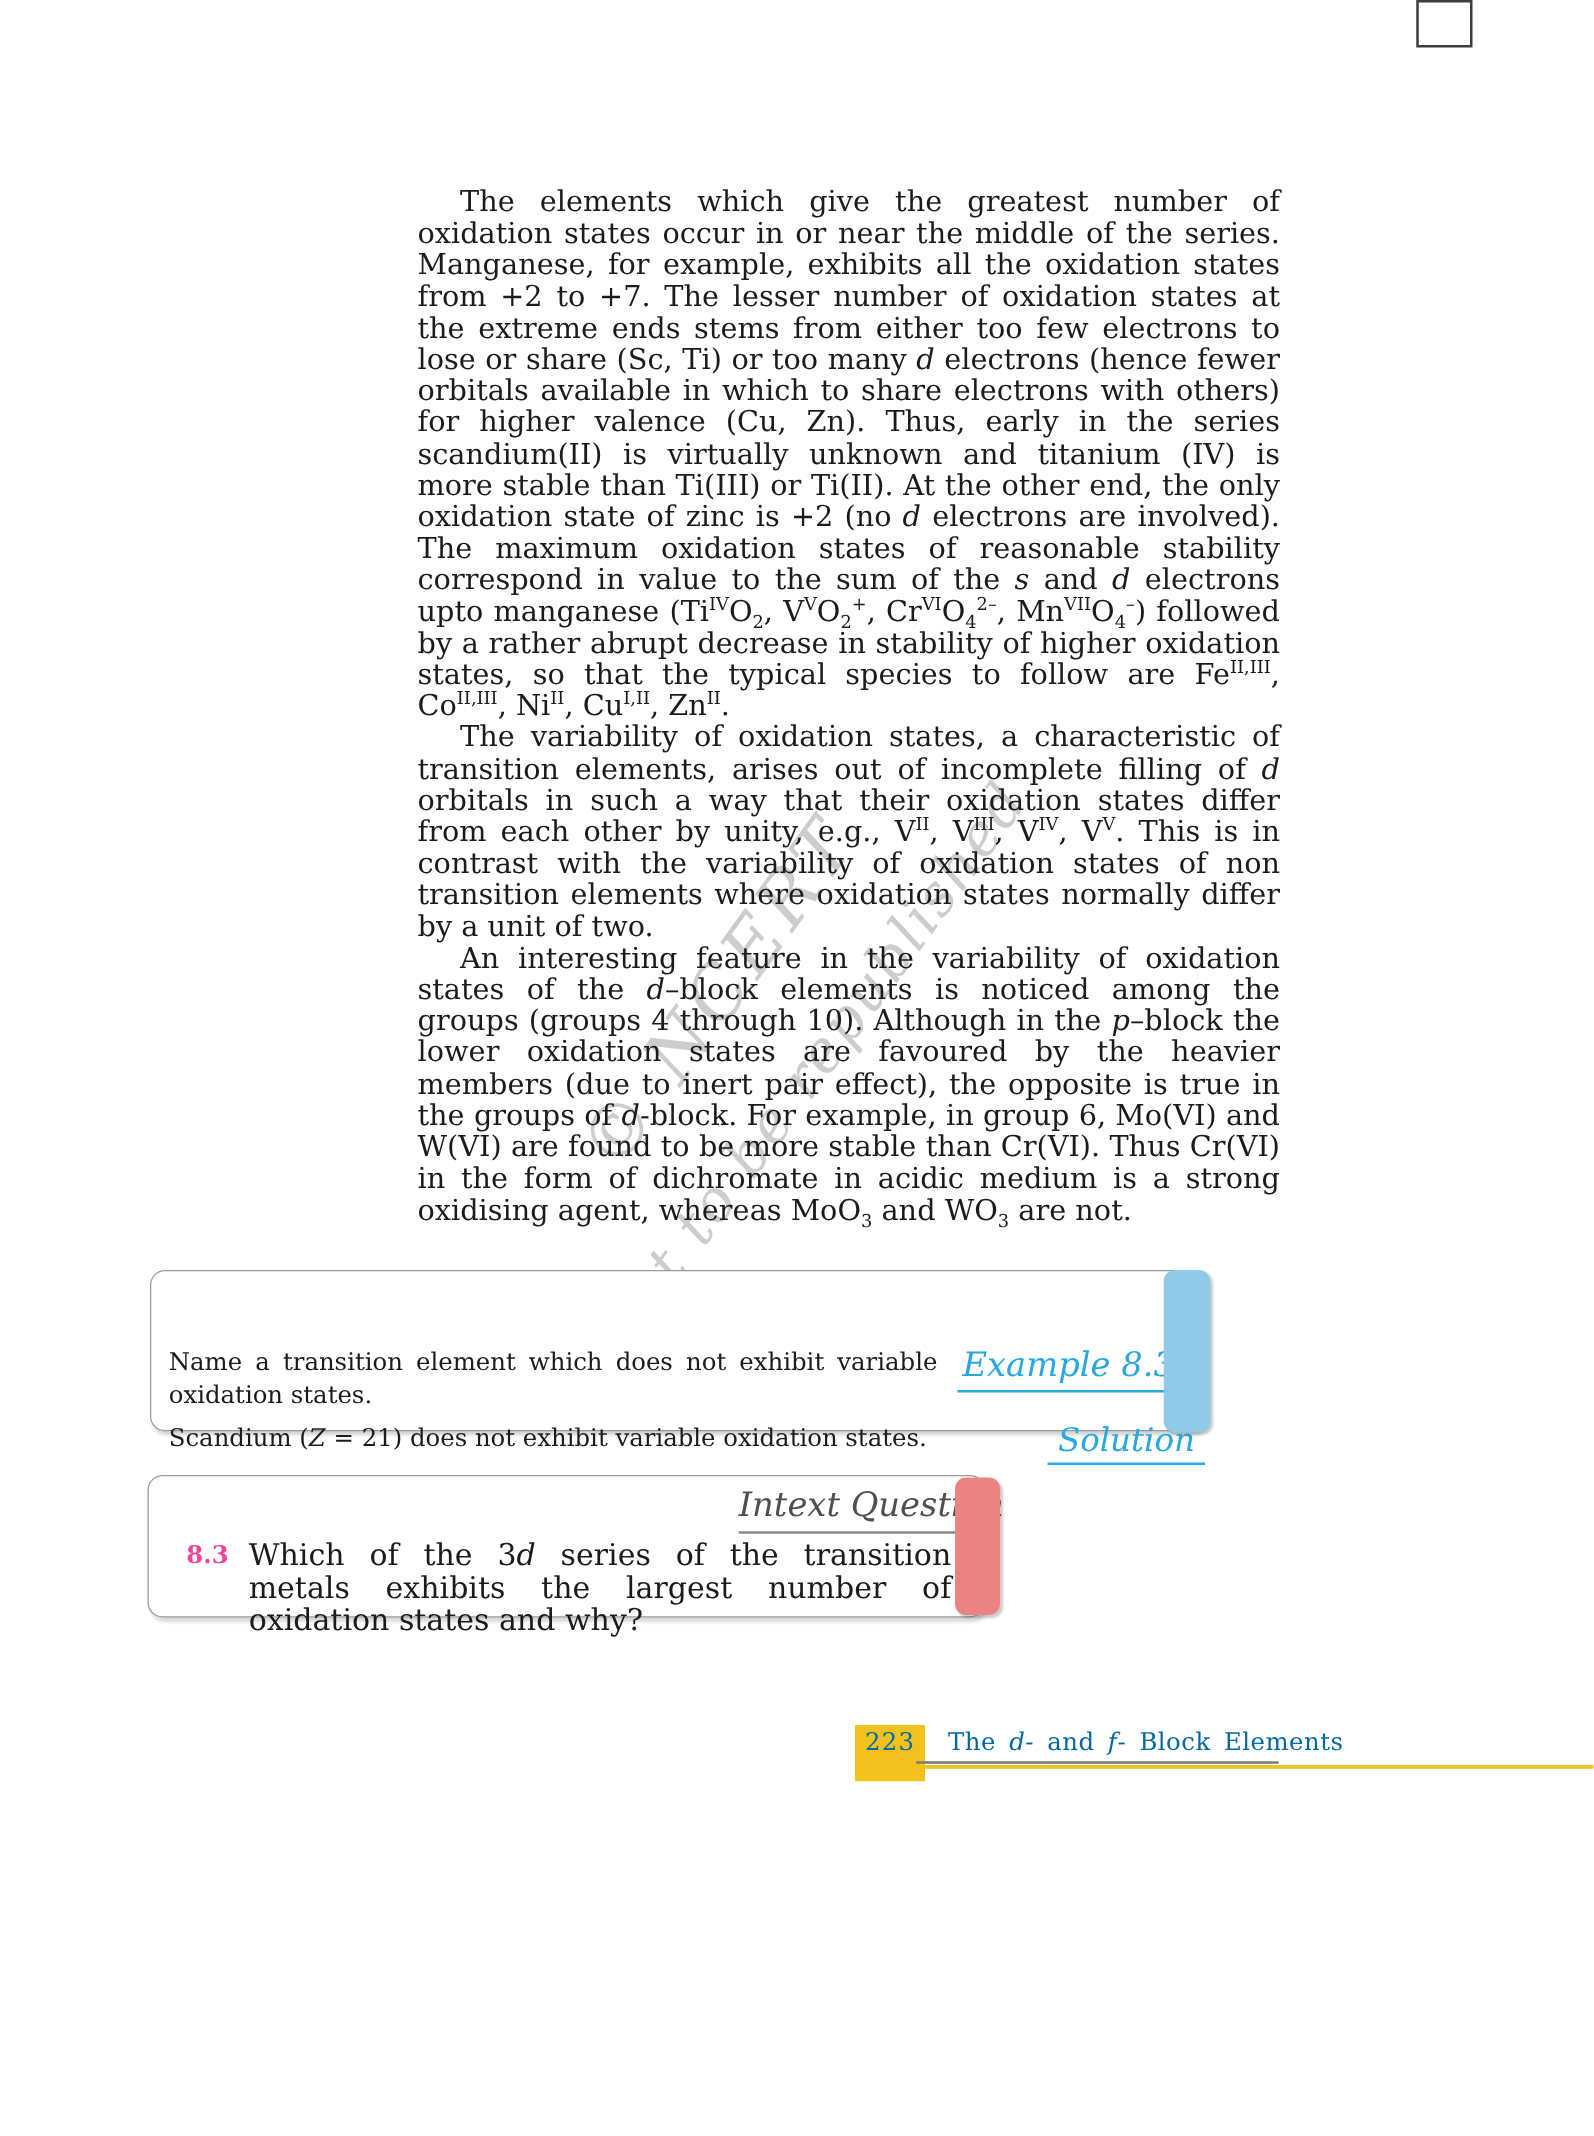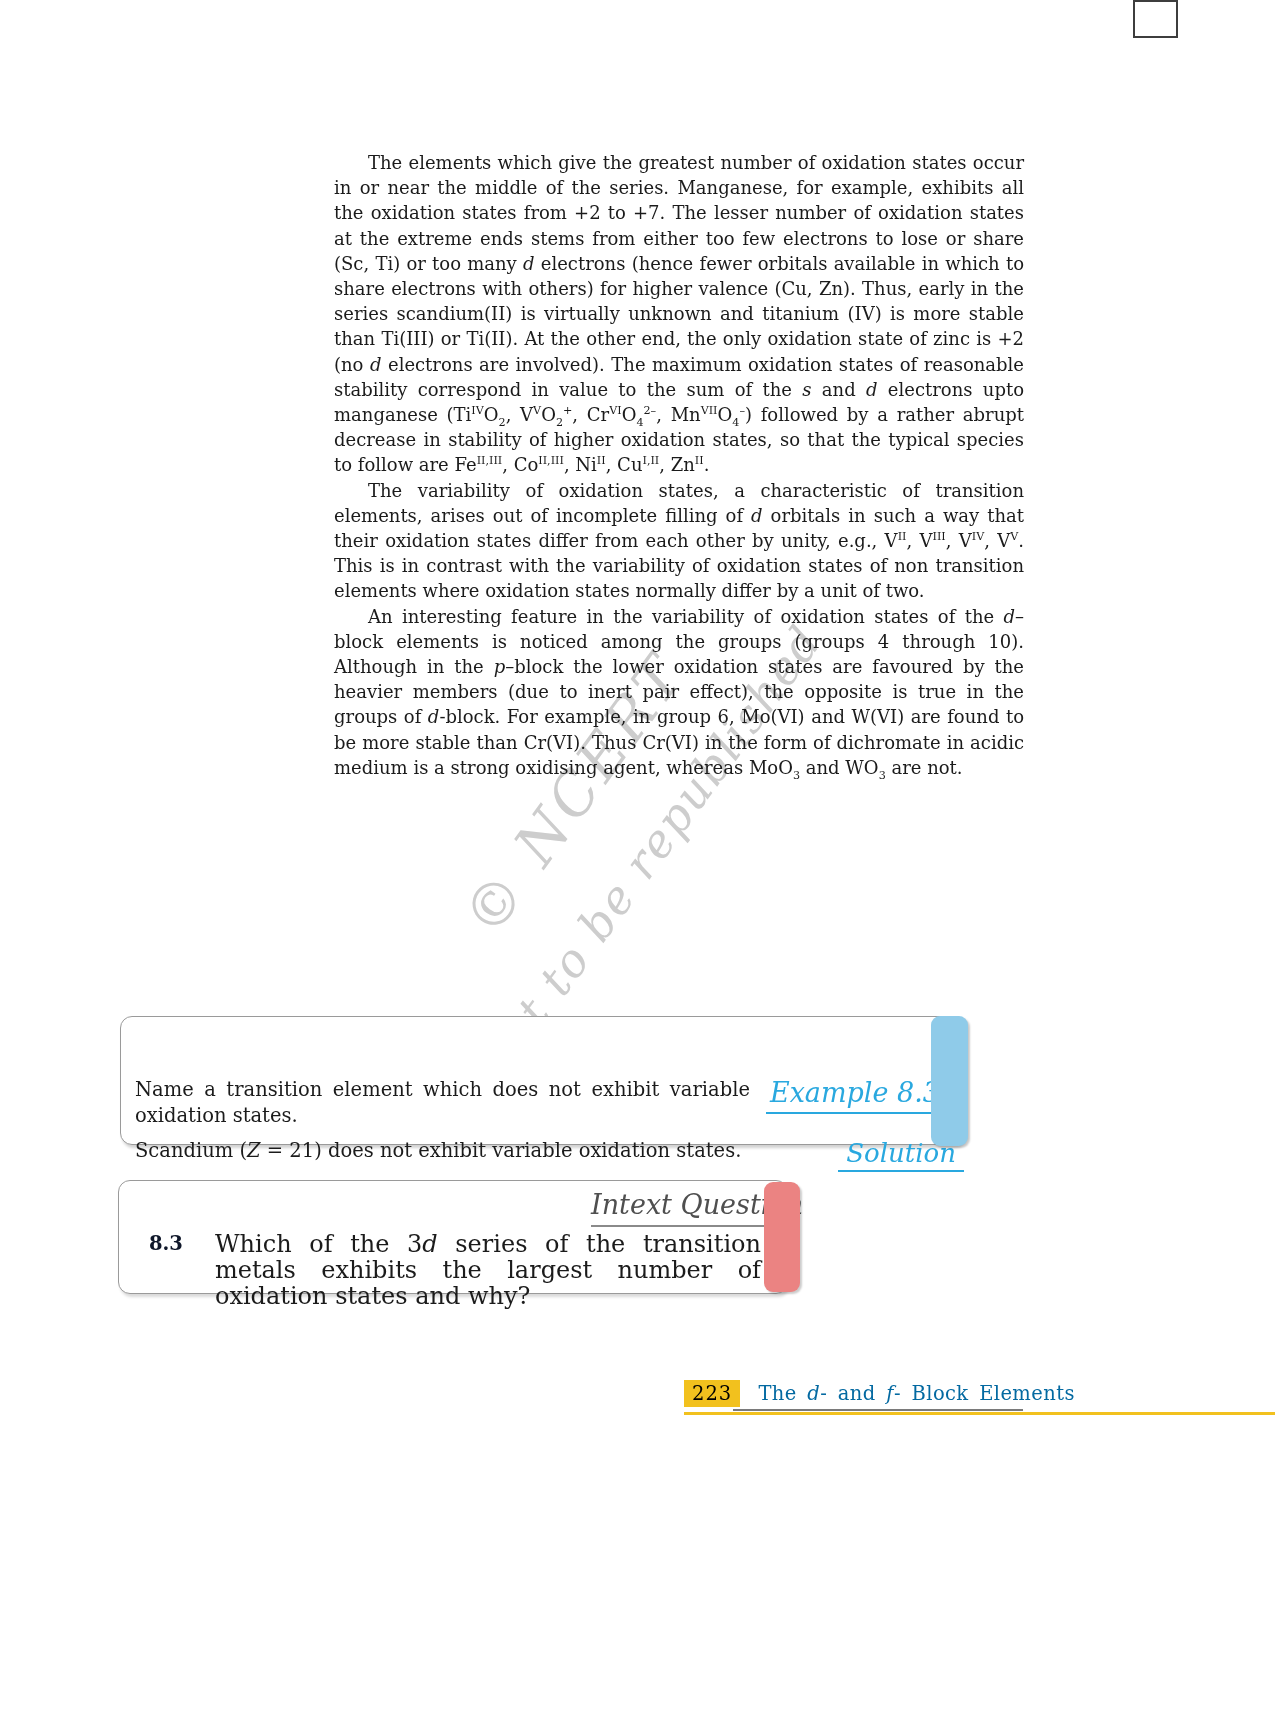--- a/index.html
+++ b/index.html
@@ -25,21 +25,21 @@
     gap:34px;
     color:#cdcdcd; font-style:italic;
     pointer-events:none;
   }
   .wm-line1 { font-size:58px; letter-spacing:5px; }
   .wm-line2 { font-size:46px; letter-spacing:2px; }
 
   .body-text {
     position:absolute; left:334px; top:150px; width:690px;
     text-align:justify;
-    font-size:18px; line-height:25.2px;
+    font-size:23px; line-height:25.2px;
   }
   .para { text-indent:34px; margin:0; }
   sup, sub { font-size:0.62em; line-height:0; }
 
   .example-box {
     position:absolute; left:120px; top:1016px;
     width:845px; height:129px;
     border:1.6px solid #9a9a9a; border-radius:12px;
     background:#ffffff;
     box-shadow:2px 3px 3px rgba(0,0,0,0.18);
@@ -79,33 +79,33 @@
     position:absolute; left:472px; top:8px;
     width:180px; text-align:center;
     font-style:italic; font-size:27px; color:#4f4f4f;
     border-bottom:2.5px solid #8a8a8a; padding-bottom:5px;
   }
   .intext-row {
     position:absolute; left:30px; top:50px;
     width:612px; display:flex; align-items:flex-start;
   }
   .intext-num {
-    font-weight:bold; color:#0f172a;
-    font-size:19.5px; margin-right:32px; line-height:26px;
+    font-weight:bold; color:#ec4899;
+    font-size:19.5px; margin-right:16px; line-height:26px;
   }
   .intext-q { font-size:24px; line-height:26px; text-align:justify; width:565px; }
   .intext-bar {
     position:absolute; left:764px; top:1182px;
     width:36px; height:110px;
     background:#EB8382; border-radius:9px;
     box-shadow:2px 2px 2px rgba(0,0,0,0.2);
   }
 
   .footer { position:absolute; left:684px; top:1382px; font-size:19.5px; color:#555; white-space:nowrap; }
-  .page-num { background:#F2C11E; padding:2px 8px 2px 8px; color:#000000; letter-spacing:1px; }
+  .page-num { background:#F2C11E; padding:2px 8px 20px 8px; color:#0369a1; letter-spacing:1px; }
   .book-title { margin-left:12px; color:#0369a1; word-spacing:4px; letter-spacing:0.4px; }
   .footer-line-gray { position:absolute; left:733px; top:1409px; width:290px; height:1.5px; background:#7a7a7a; }
   .footer-line-yellow { position:absolute; left:684px; top:1412px; width:591px; height:3px; background:#F2C11E; }
   .year { position:absolute; left:0px; top:1537px; width:1172px; text-align:center; font-size:17px; color:#222222; }
 </style>
 </head>
 <body>
 
 <div class="page">
 

